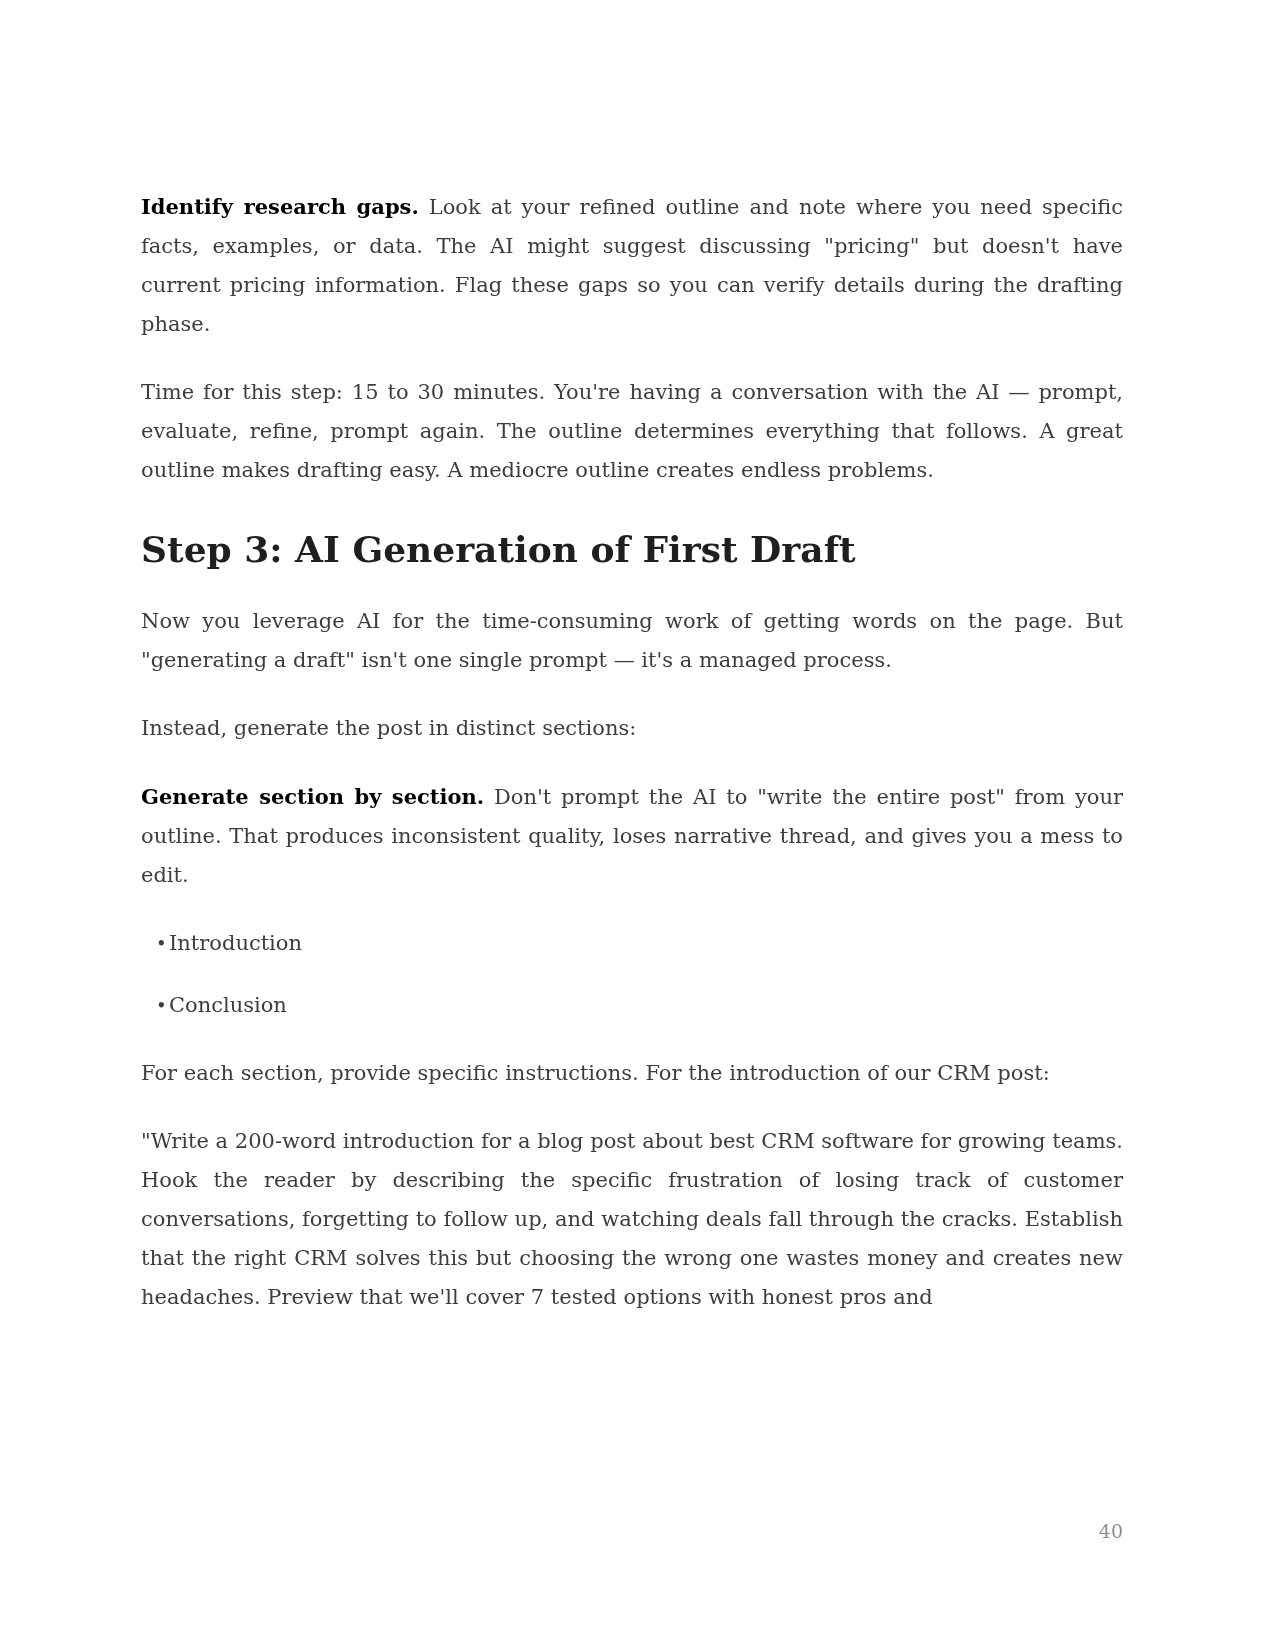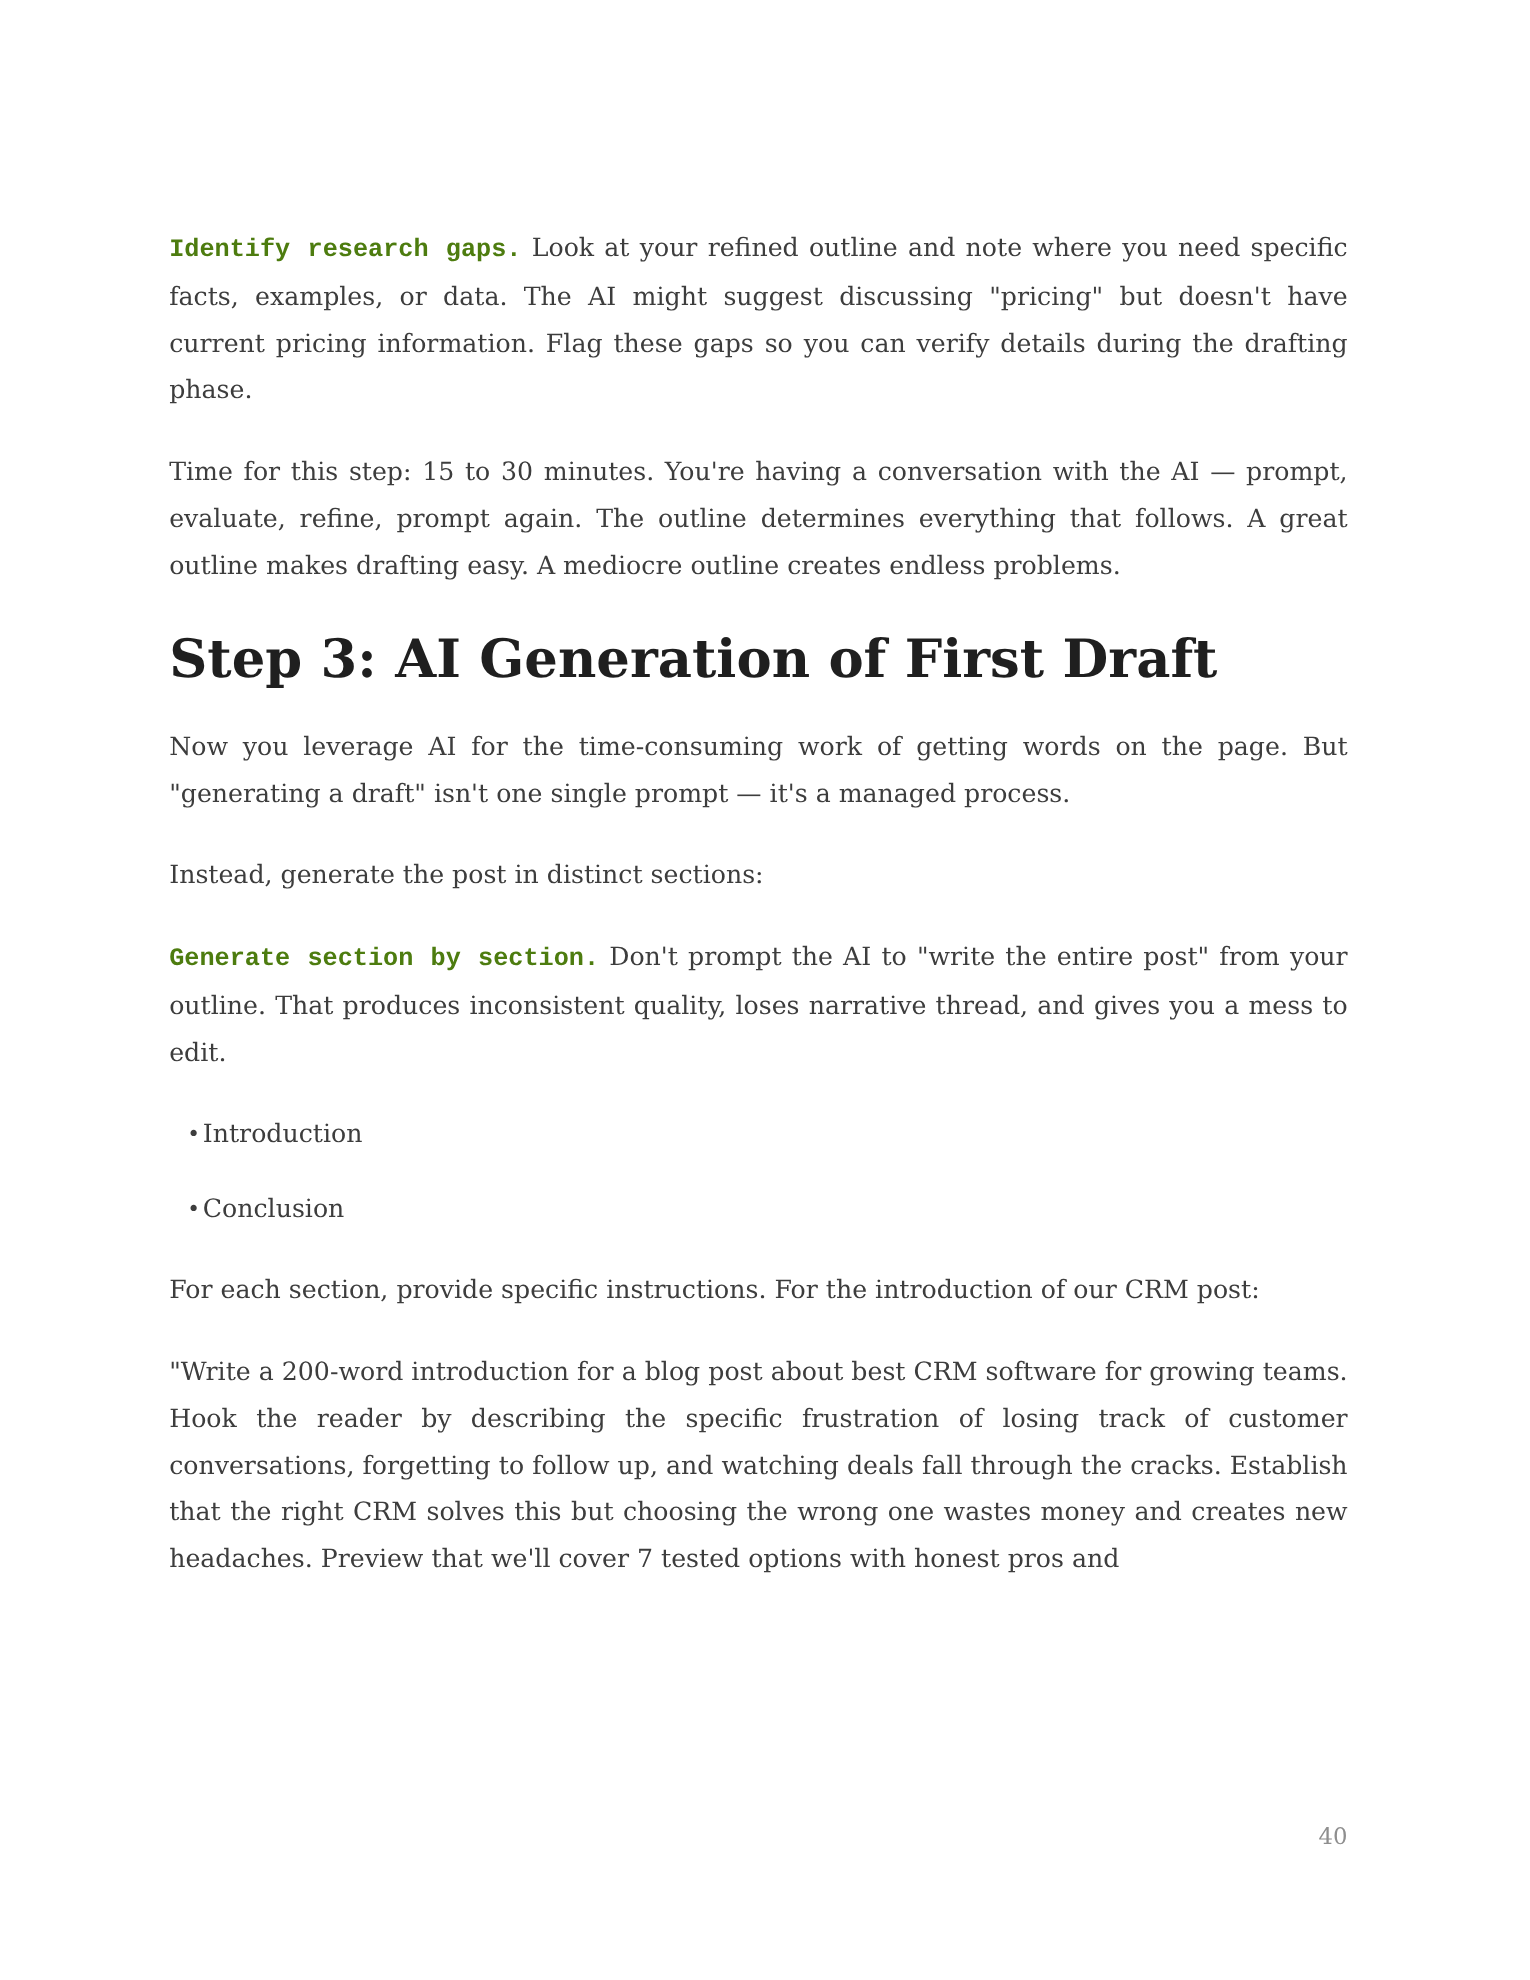--- a/index.html
+++ b/index.html
@@ -22,27 +22,26 @@
     width: 982px;
   }
   .content p {
     margin: 0 0 29px 0;
     font-size: 21px;
     line-height: 39px;
     color: #3d3d3d;
     text-align: justify;
   }
   .content p strong {
-    color: #4d7c0f;
+    color: #000000;
     font-weight: bold;
-    font-family: Liberation Mono, monospace;
   }
   .content h2 {
     margin: 36px 0 30px 0;
-    font-size: 44px;
+    font-size: 36px;
     line-height: 46px;
     font-weight: bold;
     color: #1f1f1f;
     text-align: left;
   }
   .content ul {
     list-style: none;
     margin: 19px 0 29px 0;
     padding: 0 0 0 28px;
   }

